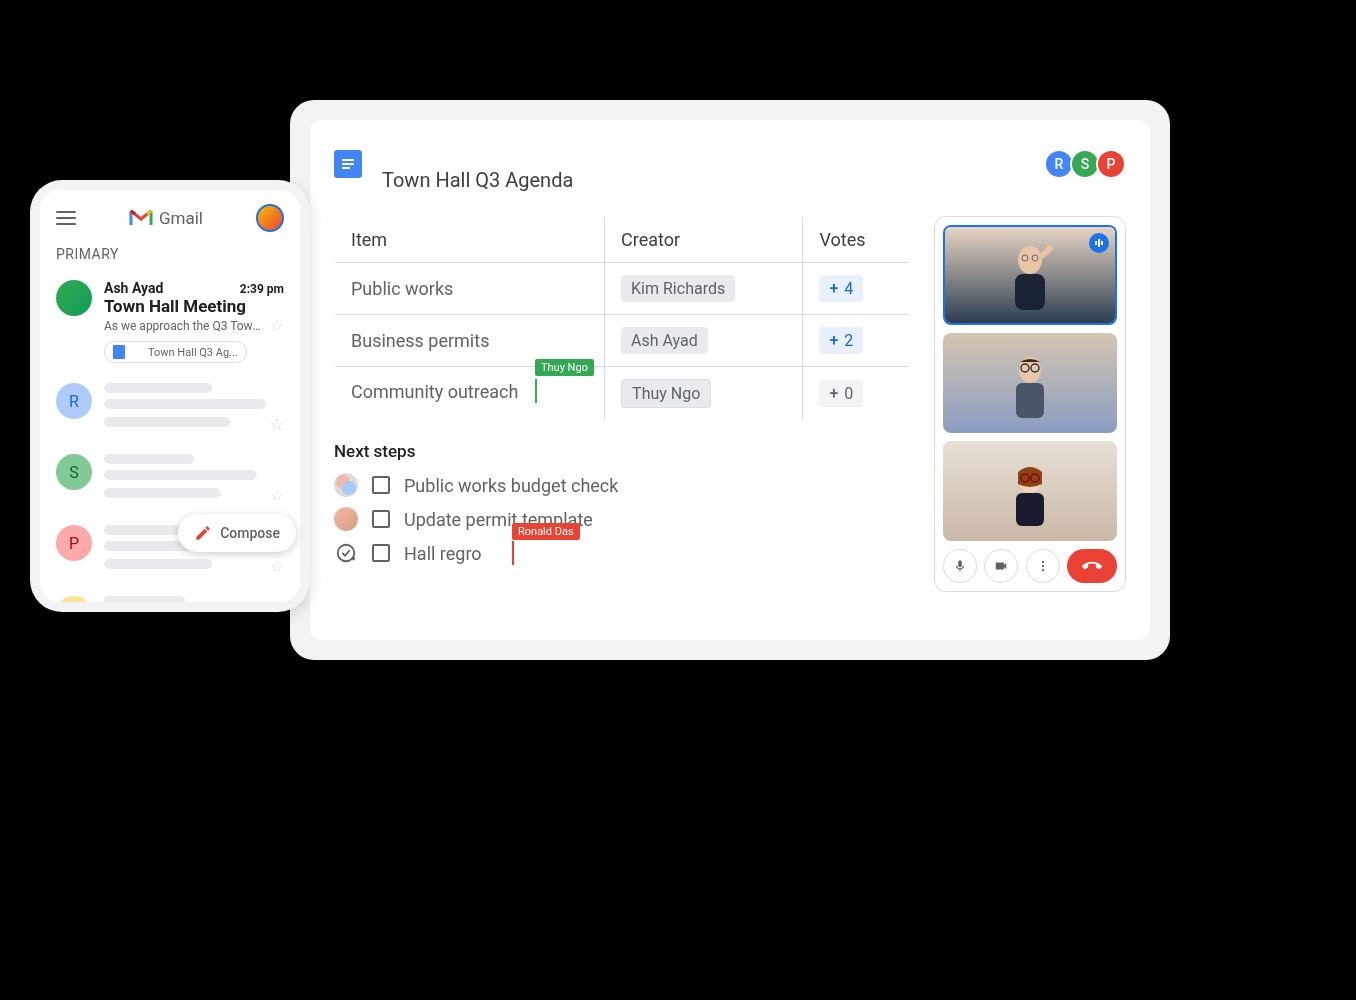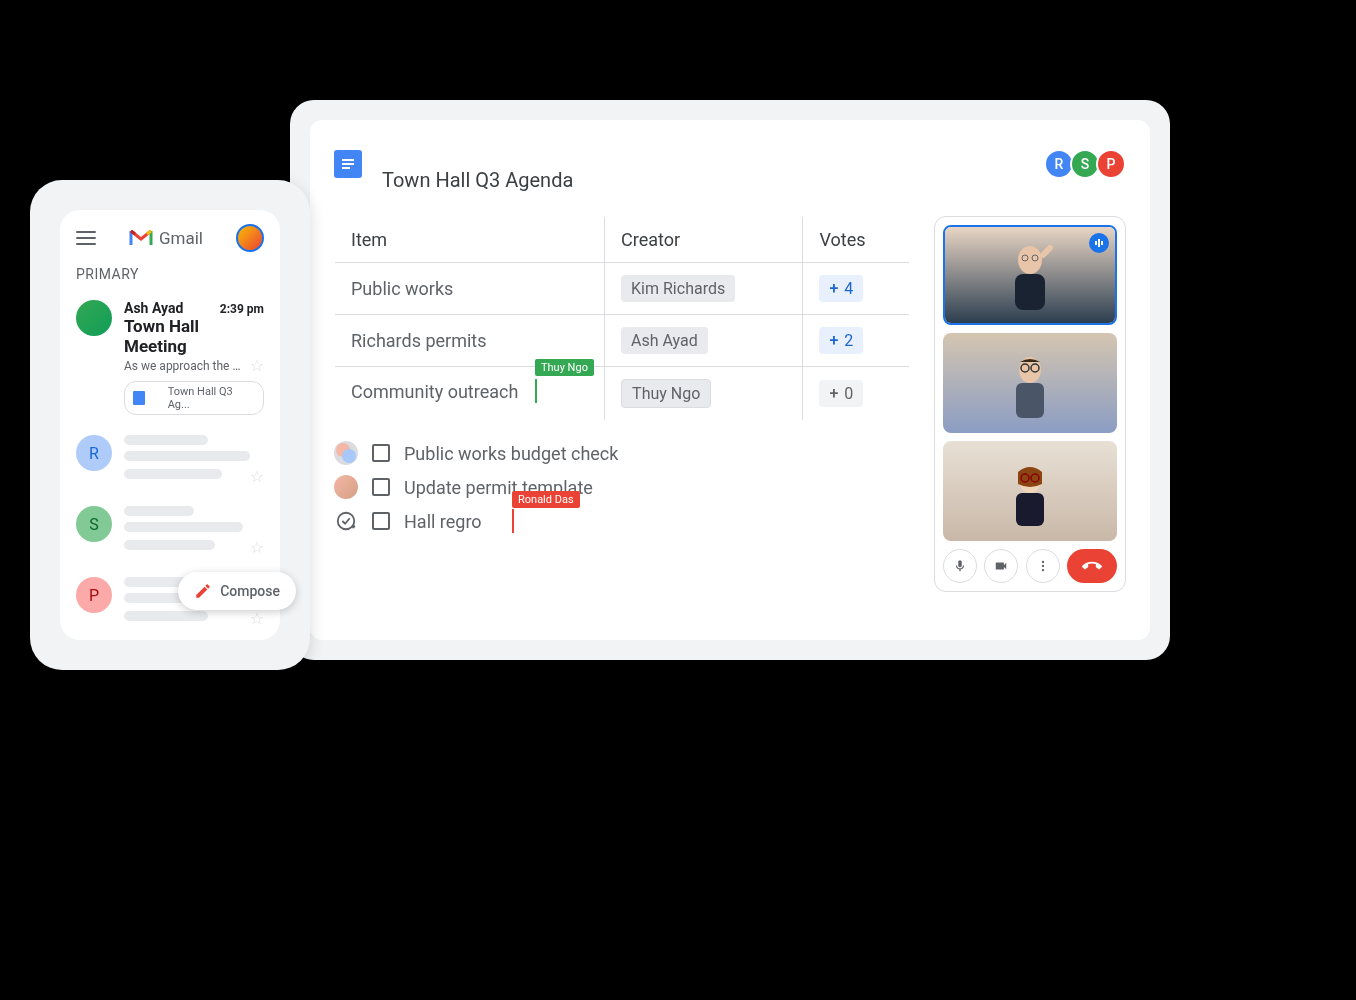--- a/index.html
+++ b/index.html
@@ -51,21 +51,21 @@
     .meet-panel { width: 192px; border: 1px solid #dadce0; border-radius: 12px; padding: 8px; }
     .video-tile { width: 100%; height: 100px; border-radius: 8px; margin-bottom: 8px; background: #e8eaed; position: relative; overflow: hidden; }
     .video-tile.speaking { border: 2px solid #1a73e8; }
     .speaking-indicator { position: absolute; top: 6px; right: 6px; width: 20px; height: 20px; background: #1a73e8; border-radius: 50%; display: flex; align-items: center; justify-content: center; }
     .video-person { width: 100%; height: 100%; display: flex; align-items: center; justify-content: center; }
     .meet-controls { display: flex; gap: 6px; align-items: center; justify-content: space-between; margin-top: 4px; }
     .meet-btn { width: 34px; height: 34px; border-radius: 50%; border: 1px solid #dadce0; background: #fff; display: flex; align-items: center; justify-content: center; cursor: pointer; }
     .meet-btn.hangup { background: #ea4335; border: none; width: 50px; border-radius: 17px; }
     
     
-    .phone { position: absolute; top: 180px; left: 30px; width: 280px; height: 490px; background: #f1f3f4; border-radius: 32px; padding: 30px; box-shadow: 0 4px 16px rgba(0,0,0,0.15); z-index: 20; }
+    .phone { position: absolute; top: 180px; left: 30px; width: 280px; height: 432px; background: #f1f3f4; border-radius: 32px; padding: 10px; box-shadow: 0 4px 16px rgba(0,0,0,0.15); z-index: 20; }
     .phone-inner { background: #fff; border-radius: 20px; width: 100%; height: 100%; overflow: hidden; display: flex; flex-direction: column; }
     
     .gmail-header { display: flex; align-items: center; padding: 14px 16px; gap: 12px; }
     .hamburger { width: 20px; height: 14px; display: flex; flex-direction: column; justify-content: space-between; }
     .hamburger span { height: 2px; background: #5f6368; border-radius: 1px; }
     .gmail-logo { display: flex; align-items: center; gap: 6px; margin: 0 auto; }
     .gmail-text { color: #5f6368; font-size: 17px; }
     .profile-pic { width: 28px; height: 28px; border-radius: 50%; background: linear-gradient(135deg, #fbbc04, #ea4335); border: 2px solid #1a73e8; }
     
     .inbox-section { padding: 0 16px; font-size: 14px; color: #5f6368; letter-spacing: 0.5px; margin-bottom: 8px; }
@@ -130,21 +130,21 @@
             </tr>
             <tr>
               <td>Public works</td>
               <td><span class="creator-chip">Kim Richards</span></td>
               <td><span class="vote-chip">
                       <span class="vote-plus">+</span>
                       <span>4</span>
                     </span></td>
             </tr>
             <tr>
-              <td>Richards permits</td>
+              <td>Business permits</td>
               <td><span class="creator-chip">Ash Ayad</span></td>
               <td><span class="vote-chip">
                       <span class="vote-plus">+</span>
                       <span>2</span>
                     </span></td>
             </tr>
             <tr>
               <td style="position:relative;">
                 <span style="display:inline-block; max-width:190px; white-space:nowrap; overflow:hidden;">Community outreach</span>
                 <span class="cursor-line" style="left:200px; top:12px;"></span>
@@ -154,20 +154,21 @@
               <td><span class="vote-chip zero">
                       <span class="vote-plus">+</span>
                       <span>0</span>
                     </span></td>
             </tr>
           </tbody>
             </table>
         </div>
 
         <div class="next-steps">
+          <div class="next-steps-title">Next steps</div>
           <div class="step-row">
             <div class="step-avatar multi">
               <svg width="24" height="24" viewBox="0 0 24 24">
                   <circle cx="9" cy="9" r="7" fill="#f4b7a6"></circle>
                   <circle cx="15" cy="15" r="7" fill="#a8c7fa"></circle>
                 </svg>
             </div>
             <div class="step-checkbox"></div>
             <div class="step-label">Public works budget check</div>
           </div>

